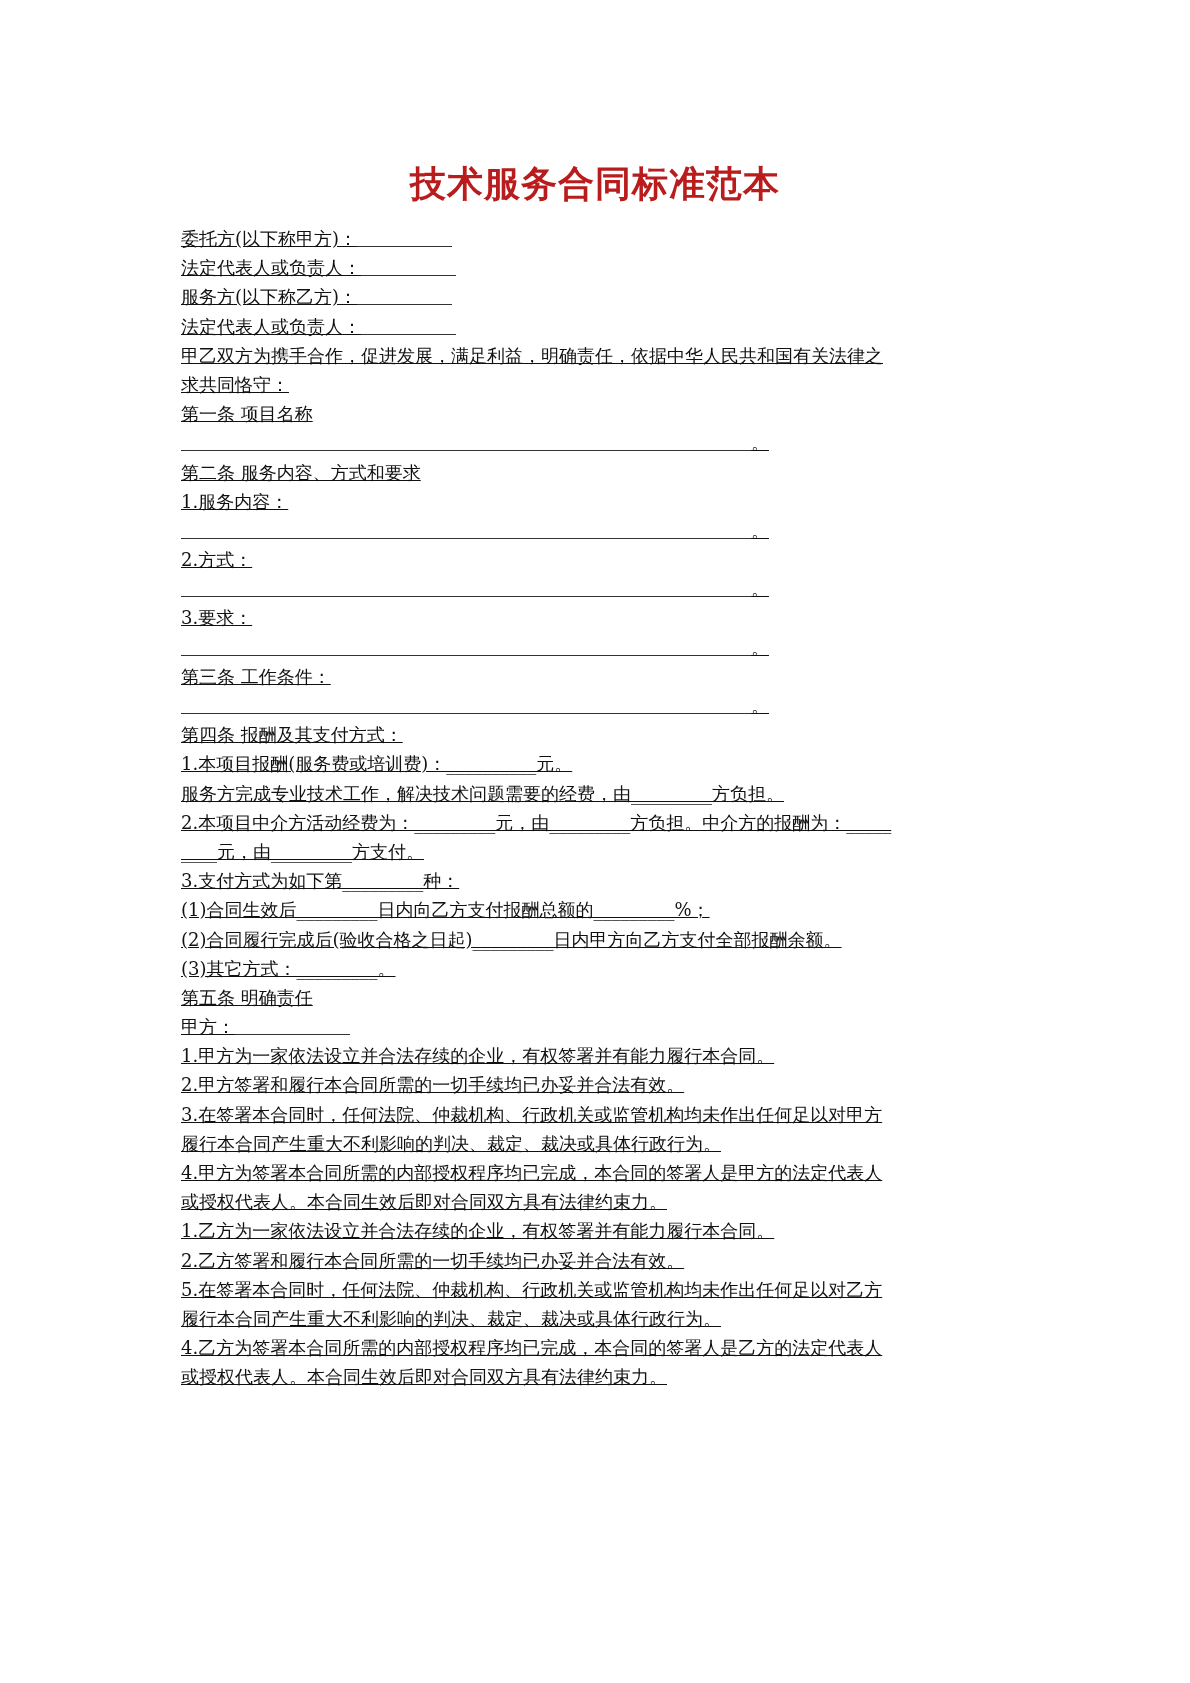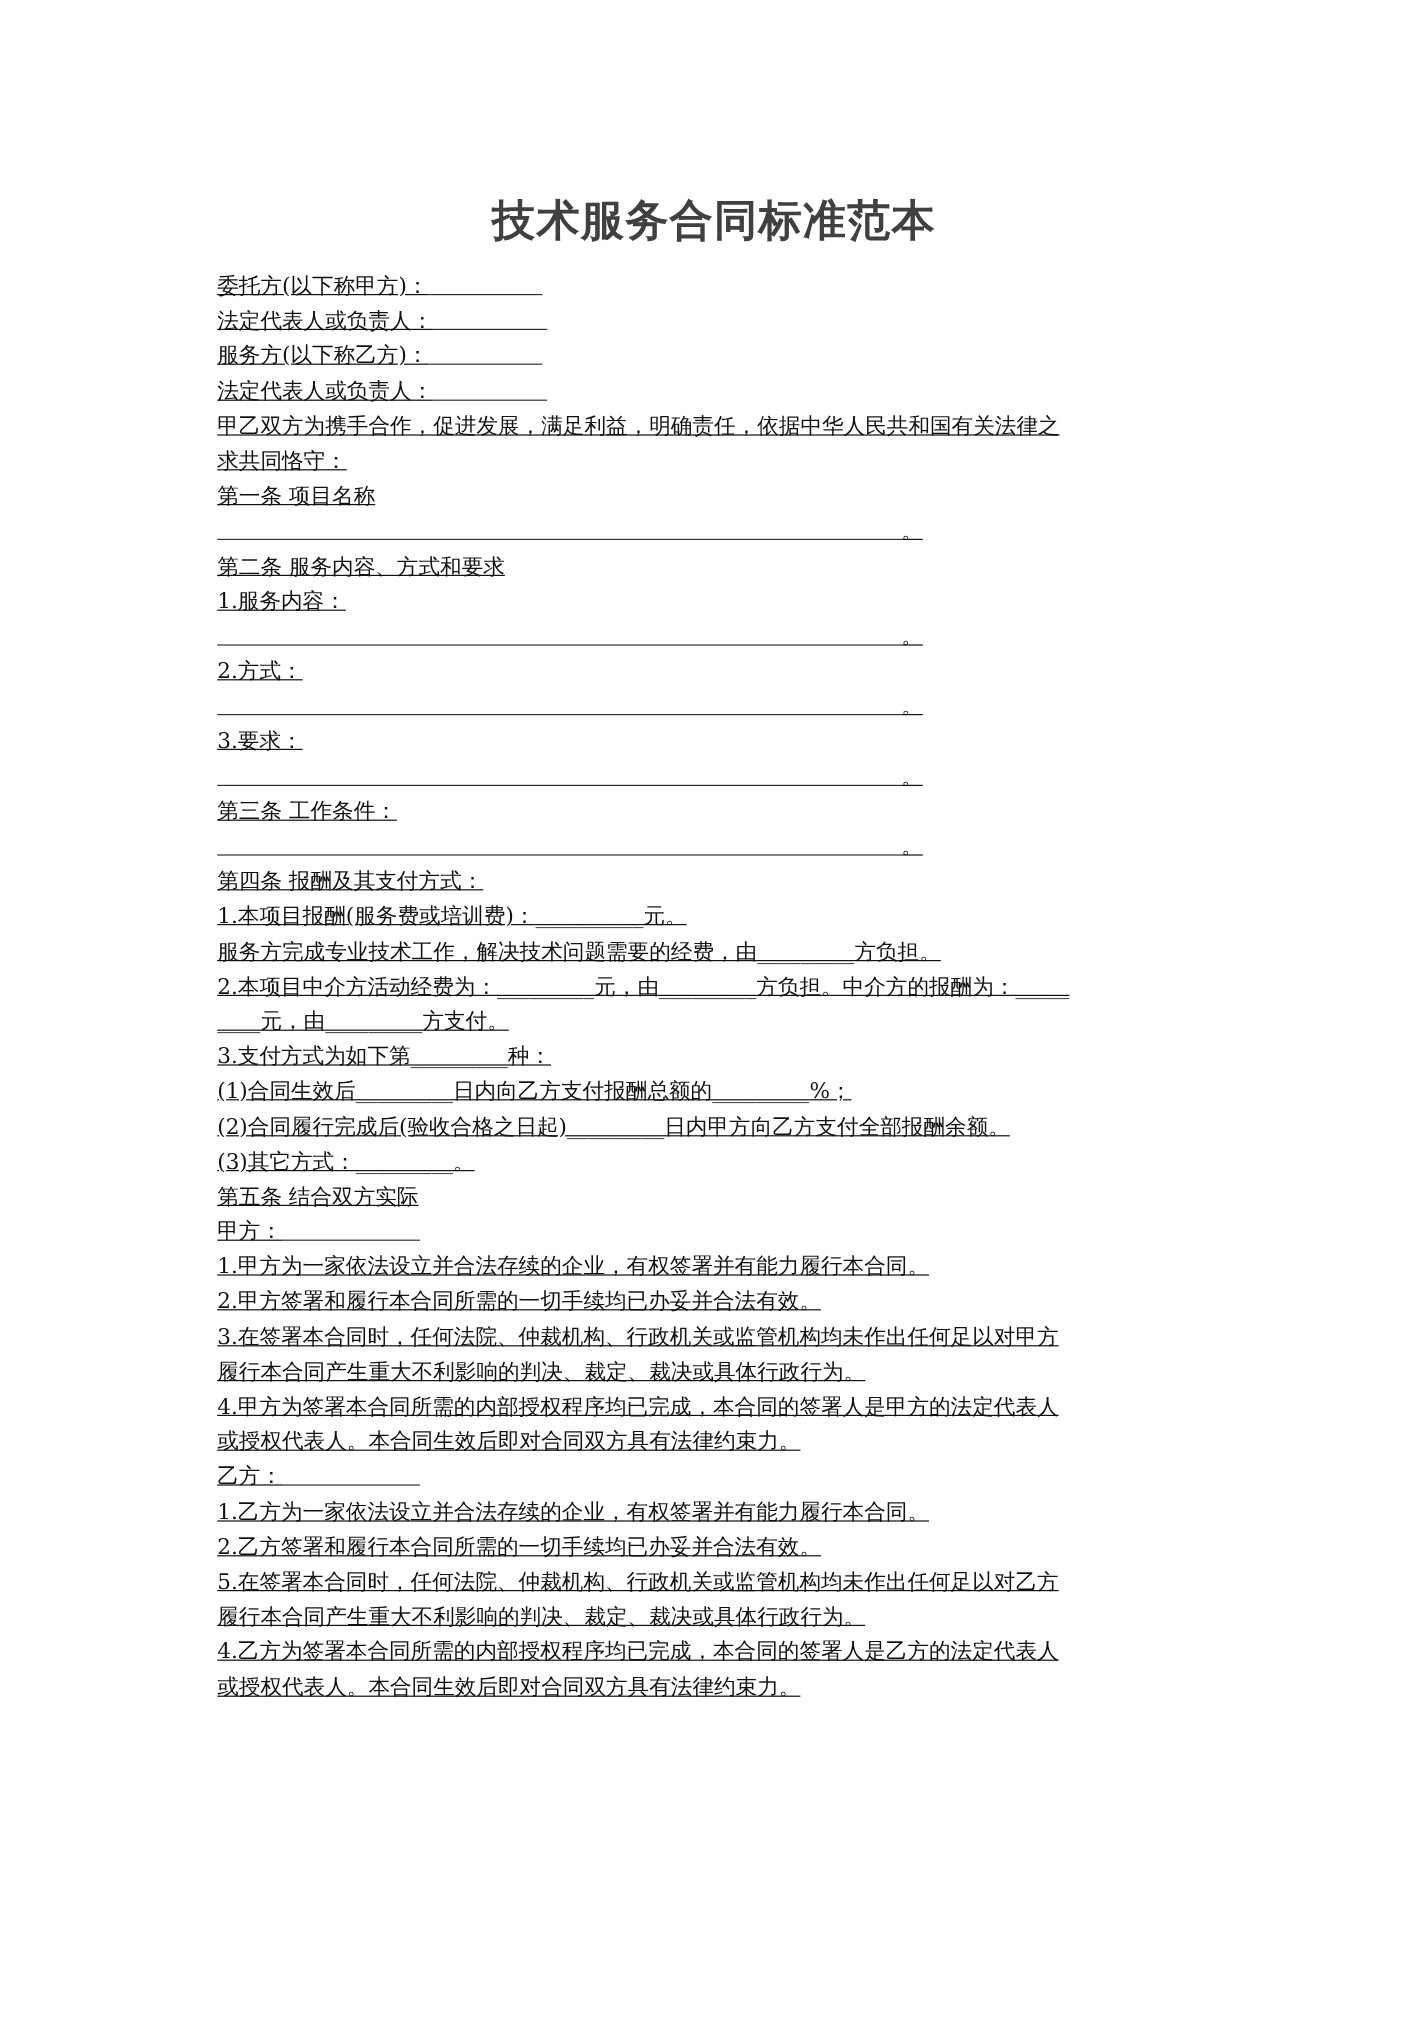--- a/index.html
+++ b/index.html
@@ -1,20 +1,20 @@
 <!DOCTYPE html>
 <html><head>
 <meta charset="utf-8">
 <style>
   html, body { margin: 0; padding: 0; background: #ffffff; }
   body { width: 1190px; height: 1683px; position: relative; overflow: hidden;
          font-family: "DejaVu Serif", "Liberation Serif", serif; color: #111; }
   .title { position: absolute; top: 160px; left: 0; width: 1190px; text-align: center;
            font-family: "DejaVu Sans", "Liberation Sans", sans-serif; font-weight: bold;
-           font-size: 36px; letter-spacing: 1px; color: #404040; }
+           font-size: 36px; letter-spacing: 1px; color: #b91c1c; }
   .body { position: absolute; top: 224px; left: 181px; width: 840px; font-size: 18px; text-decoration: underline; }
   .line { height: 29.2px; line-height: 29.2px; white-space: nowrap; }
   .blank { display: inline-block; border-bottom: 1px solid #333; height: 18px; vertical-align: -2px; }
 </style>
 </head>
 <body>
 
 <div class="title">技术服务合同标准范本</div>
 <div class="body" id="doc-body">
     <div class="line"><span>委托方(以下称甲方)：</span><span class="blank" style="width: 95px;"></span></div>
@@ -36,28 +36,27 @@
     <div class="line"><span></span><span class="blank" style="width: 570px;"></span><span>。</span></div>
     <div class="line"><span>第四条  报酬及其支付方式：</span></div>
     <div class="line"><span>1.本项目报酬(服务费或培训费)：__________元。</span></div>
     <div class="line"><span>服务方完成专业技术工作，解决技术问题需要的经费，由_________方负担。</span></div>
     <div class="line"><span>2.本项目中介方活动经费为：_________元，由_________方负担。中介方的报酬为：_____</span></div>
     <div class="line"><span>____元，由_________方支付。</span></div>
     <div class="line"><span>3.支付方式为如下第_________种：</span></div>
     <div class="line"><span>(1)合同生效后_________日内向乙方支付报酬总额的_________%；</span></div>
     <div class="line"><span>(2)合同履行完成后(验收合格之日起)_________日内甲方向乙方支付全部报酬余额。</span></div>
     <div class="line"><span>(3)其它方式：_________。</span></div>
-    <div class="line"><span>第五条  结合双方实际</span></div>
+    <div class="line"><span>第五条  明确责任</span></div>
     <div class="line"><span>甲方：</span><span class="blank" style="width: 115px;"></span></div>
     <div class="line"><span>1.甲方为一家依法设立并合法存续的企业，有权签署并有能力履行本合同。</span></div>
     <div class="line"><span>2.甲方签署和履行本合同所需的一切手续均已办妥并合法有效。</span></div>
     <div class="line"><span>3.在签署本合同时，任何法院、仲裁机构、行政机关或监管机构均未作出任何足以对甲方</span></div>
     <div class="line"><span>履行本合同产生重大不利影响的判决、裁定、裁决或具体行政行为。</span></div>
     <div class="line"><span>4.甲方为签署本合同所需的内部授权程序均已完成，本合同的签署人是甲方的法定代表人</span></div>
     <div class="line"><span>或授权代表人。本合同生效后即对合同双方具有法律约束力。</span></div>
-    <div class="line"><span>乙方：</span><span class="blank" style="width: 115px;"></span></div>
     <div class="line"><span>1.乙方为一家依法设立并合法存续的企业，有权签署并有能力履行本合同。</span></div>
     <div class="line"><span>2.乙方签署和履行本合同所需的一切手续均已办妥并合法有效。</span></div>
     <div class="line"><span>5.在签署本合同时，任何法院、仲裁机构、行政机关或监管机构均未作出任何足以对乙方</span></div>
     <div class="line"><span>履行本合同产生重大不利影响的判决、裁定、裁决或具体行政行为。</span></div>
     <div class="line"><span>4.乙方为签署本合同所需的内部授权程序均已完成，本合同的签署人是乙方的法定代表人</span></div>
     <div class="line"><span>或授权代表人。本合同生效后即对合同双方具有法律约束力。</span></div>
   </div>
 
 </body></html>

